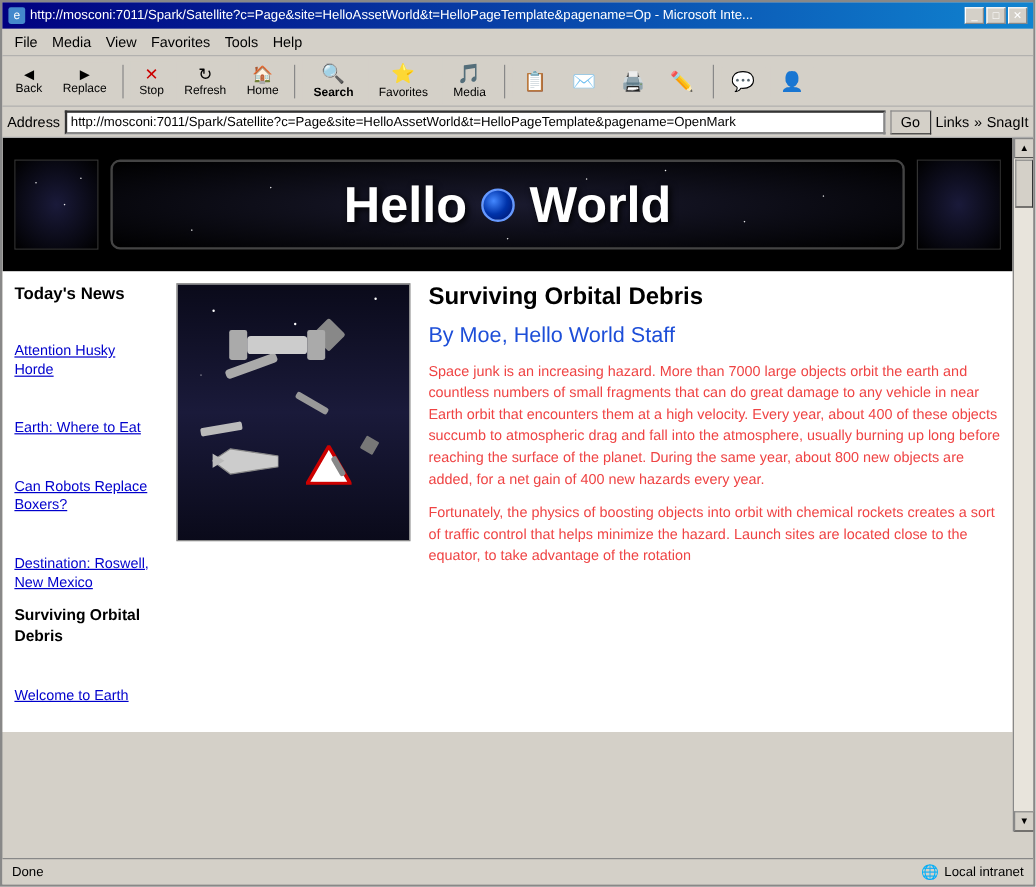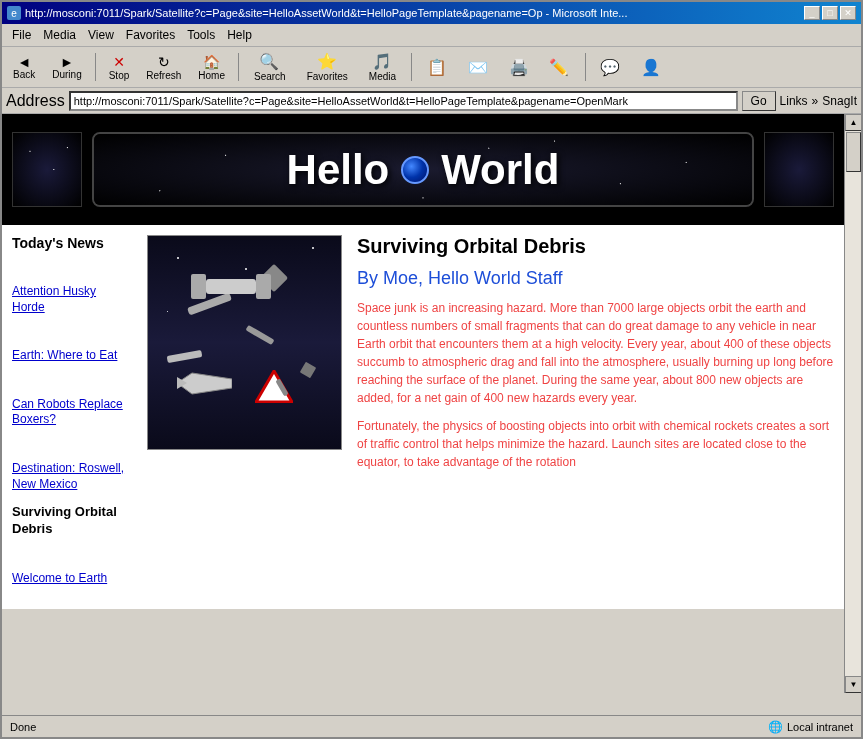--- a/index.html
+++ b/index.html
@@ -103,21 +103,21 @@
     .address-bar {
       background: #d4d0c8;
       display: flex;
       align-items: center;
       padding: 2px 4px;
       gap: 4px;
       border-bottom: 1px solid #aaa;
       min-height: 26px;
     }
     .address-label {
-      font-size: 16px;
+      font-size: 12px;
       color: #000;
     }
     .address-input {
       flex: 1;
       height: 20px;
       border: 2px inset #888;
       background: white;
       font-size: 11px;
       padding: 0 3px;
     }
@@ -379,39 +379,39 @@
     <span class="menu-item">Help</span>
   </div>
 
   <div class="toolbar">
     <div class="nav-btn">
       <span class="nav-arrow">◄</span>
       <span style="font-size:10px;">Back</span>
     </div>
     <div class="nav-btn">
       <span class="nav-arrow">►</span>
-      <span style="font-size:10px;">During</span>
+      <span style="font-size:10px;">Replace</span>
     </div>
     <div class="toolbar-separator"></div>
     <div class="nav-btn">
       <span style="font-size:14px;color:#cc0000;">✕</span>
       <span style="font-size:10px;">Stop</span>
     </div>
     <div class="nav-btn">
       <span style="font-size:14px;">↻</span>
       <span style="font-size:10px;">Refresh</span>
     </div>
     <div class="nav-btn">
       <span style="font-size:14px;">🏠</span>
       <span style="font-size:10px;">Home</span>
     </div>
     <div class="toolbar-separator"></div>
     <div class="search-btn">
       <span style="font-size:16px;">🔍</span>
-      <span style="font-size:10px;">Search</span>
+      <span style="font-size:10px;font-weight:bold;">Search</span>
     </div>
     <div class="search-btn">
       <span style="font-size:16px;">⭐</span>
       <span style="font-size:10px;">Favorites</span>
     </div>
     <div class="search-btn">
       <span style="font-size:16px;">🎵</span>
       <span style="font-size:10px;">Media</span>
     </div>
     <div class="toolbar-separator"></div>

